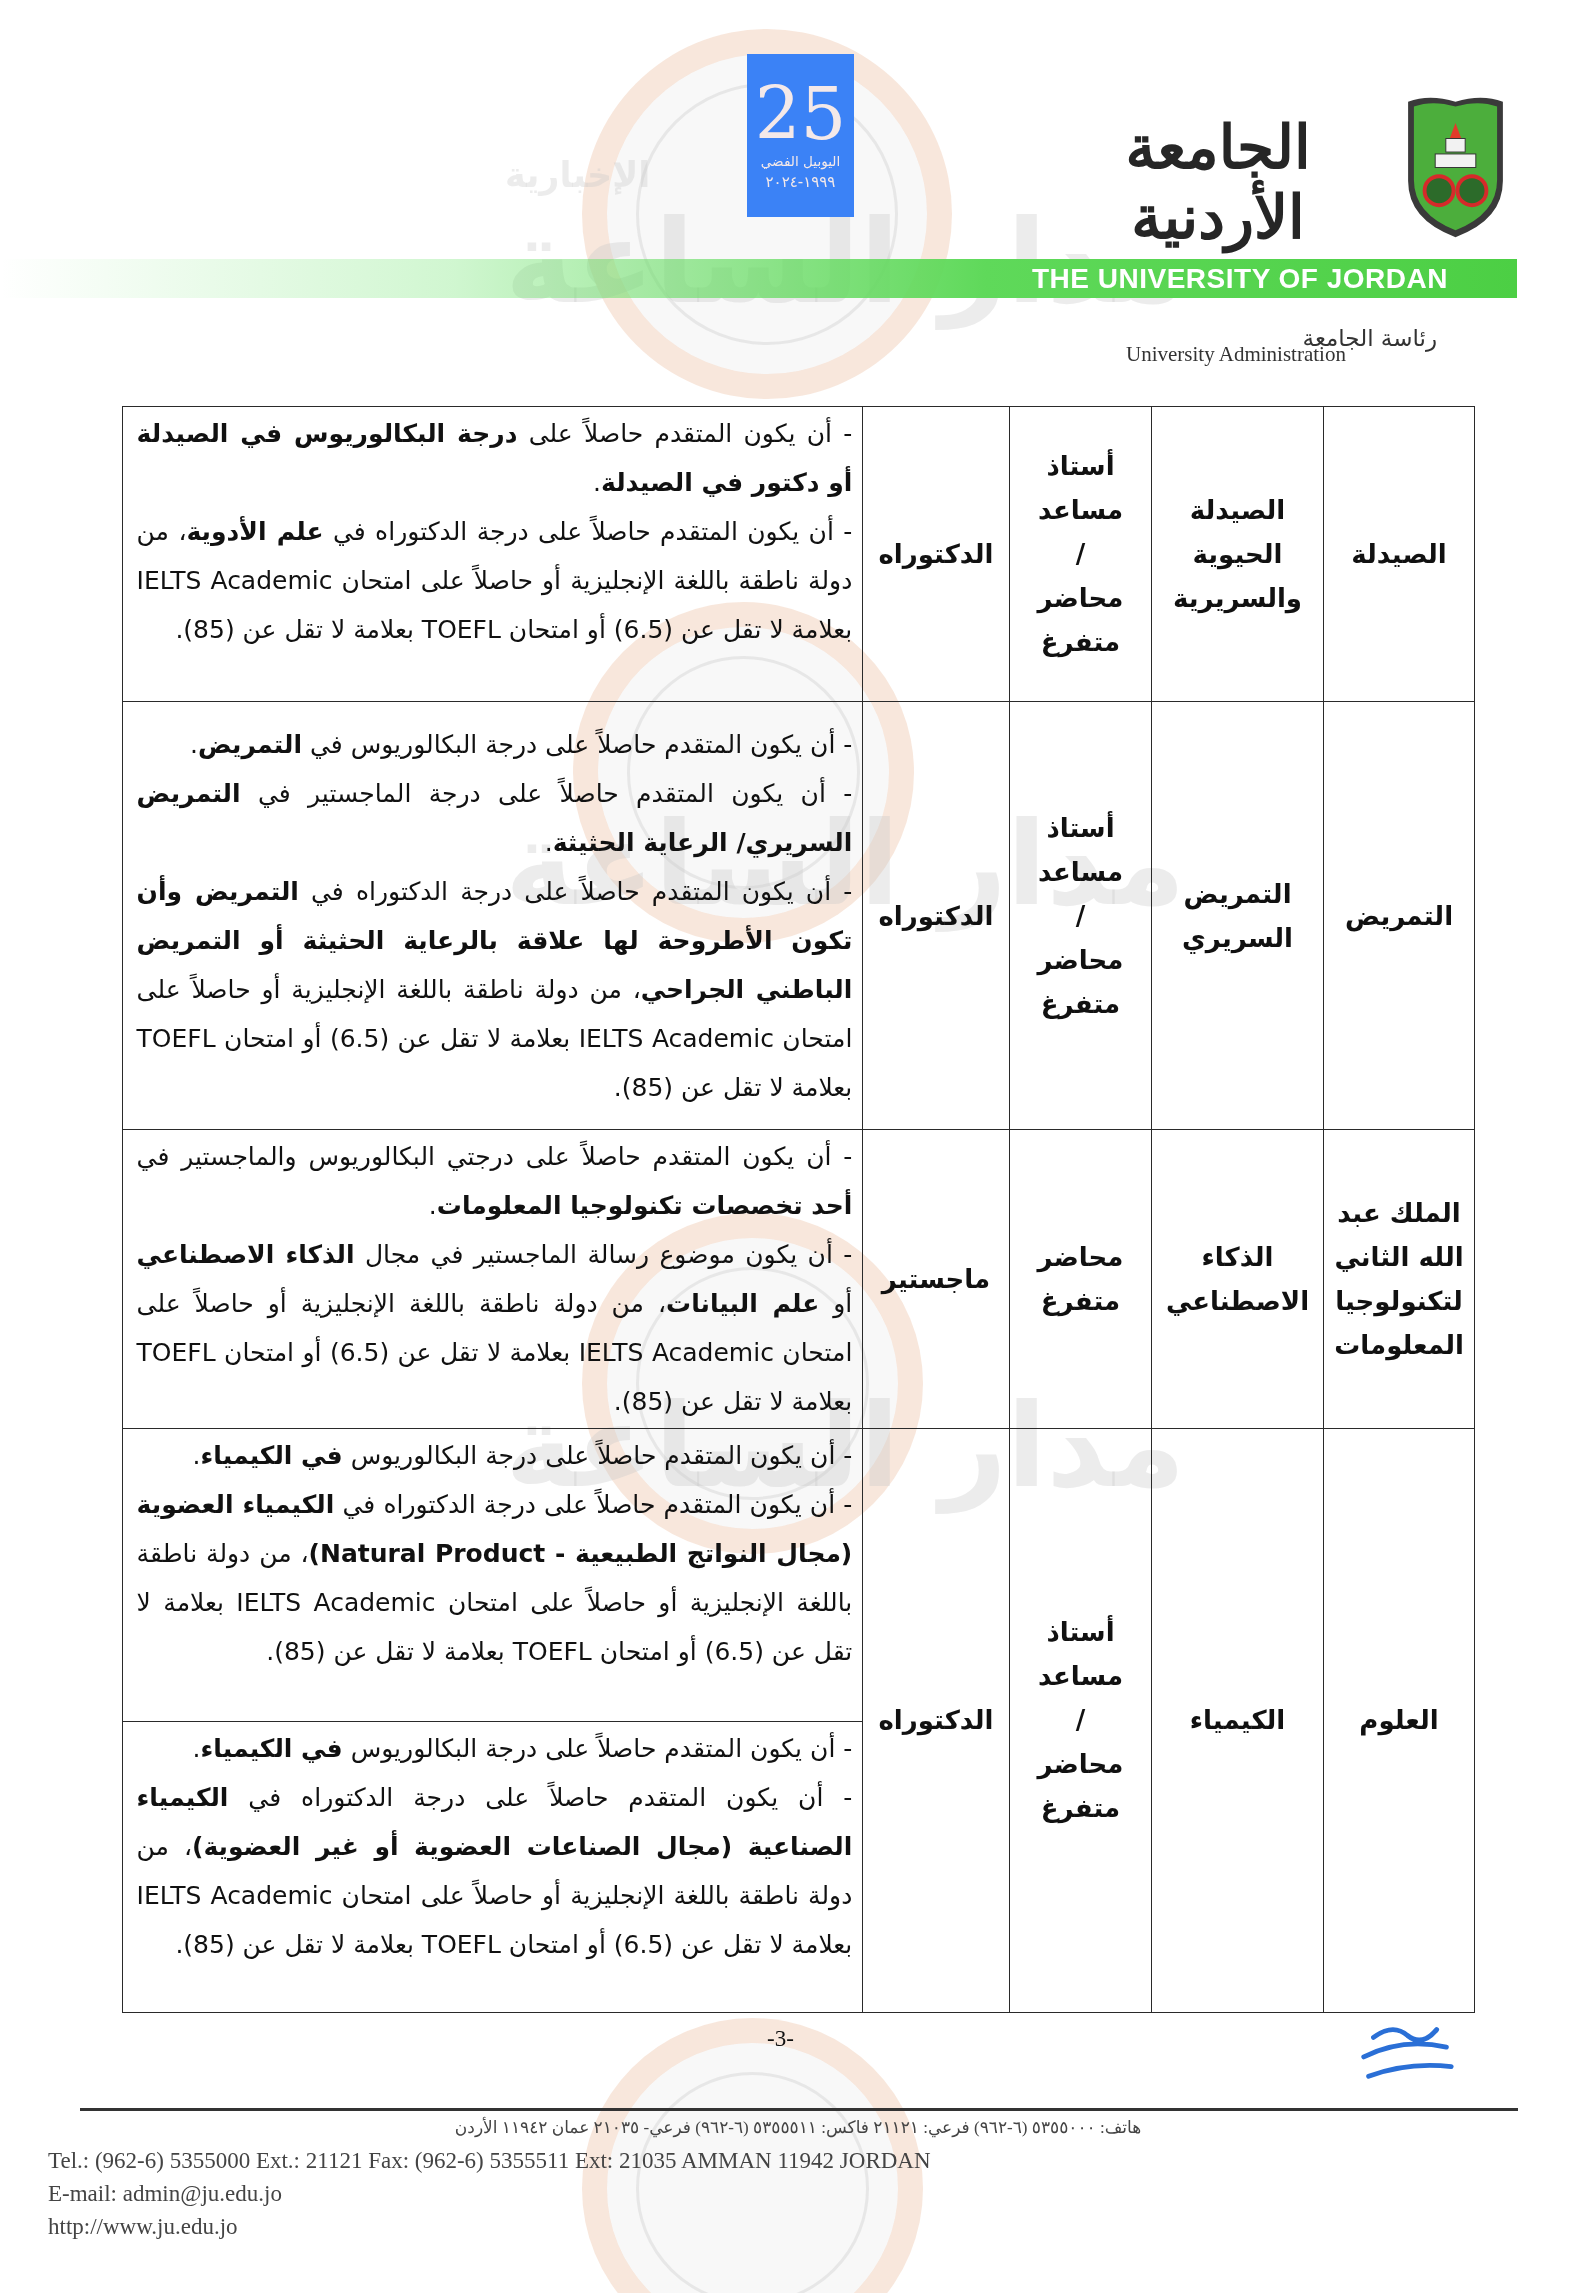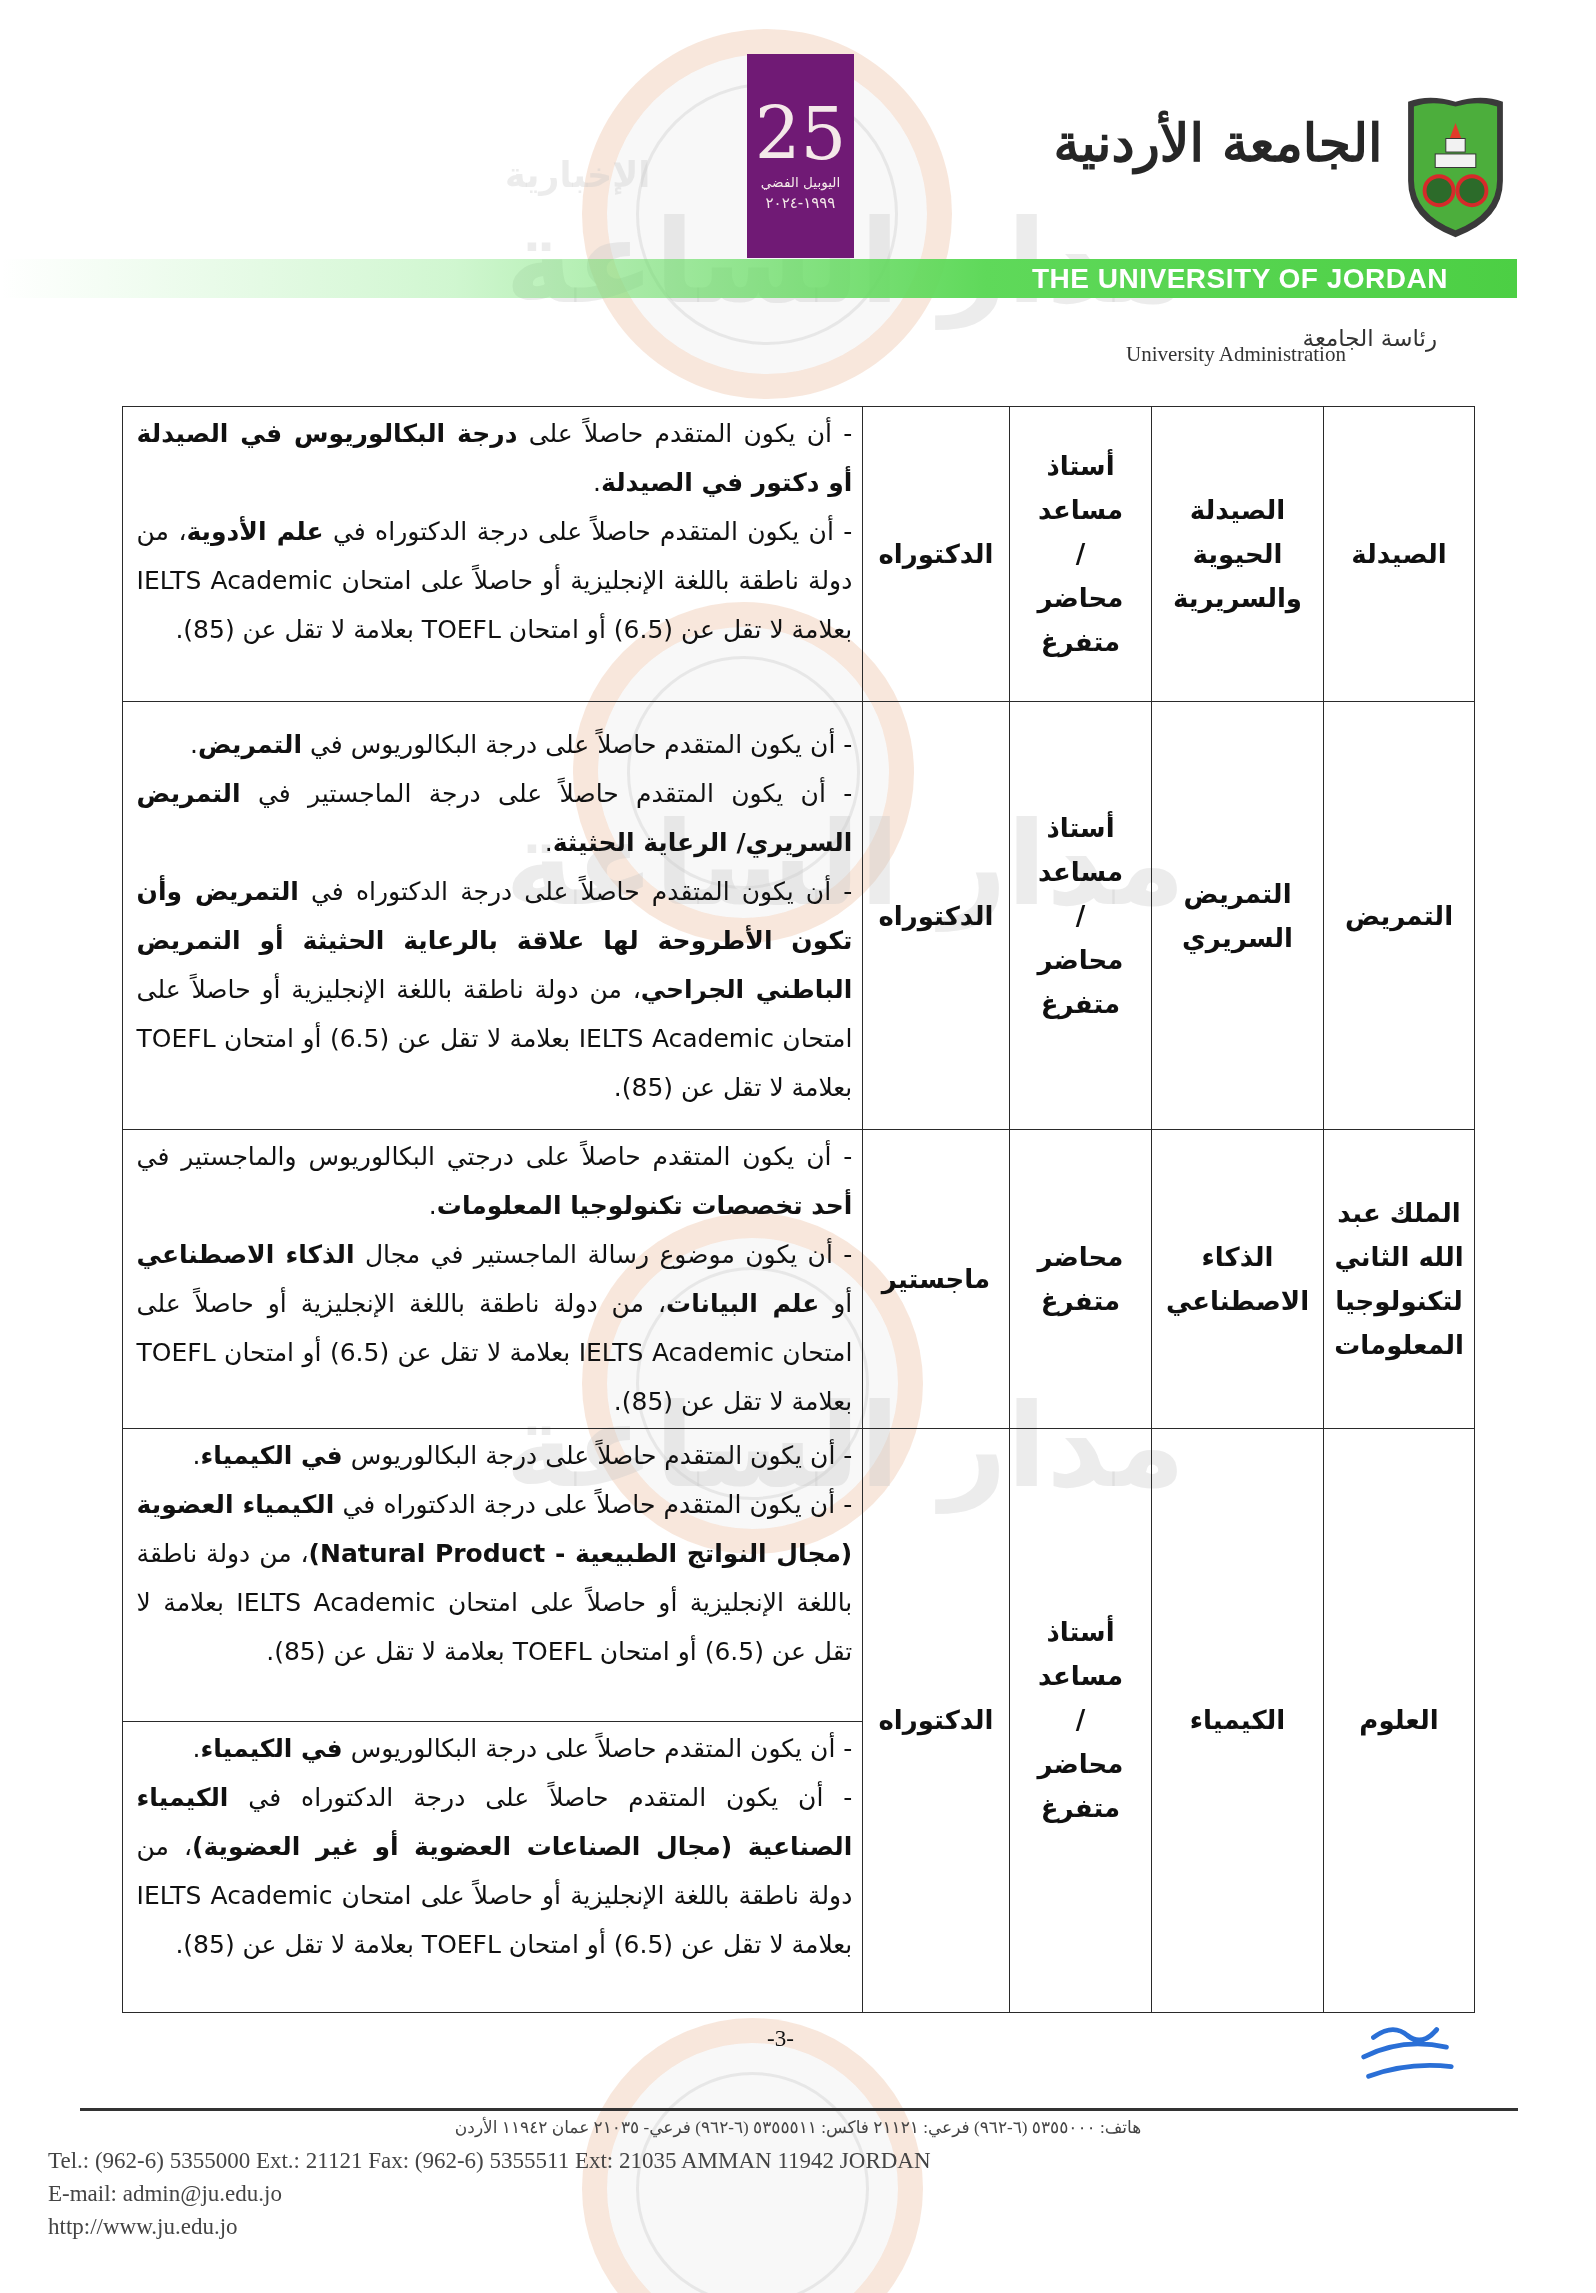--- a/index.html
+++ b/index.html
@@ -10,27 +10,27 @@
   
   .wm-clock { position: absolute; border-radius: 50%; border: 25px solid rgba(245,170,120,0.22);
     background: rgba(235,235,235,0.35); pointer-events: none; }
   .wm-clock::after { content: ""; position: absolute; inset: 29px; border-radius: 50%;
     border: 3.9px solid rgba(200,200,200,0.35); }
   .wm-text { position: absolute; color: rgba(200,200,200,0.35); font-weight: bold;
     font-family: "DejaVu Sans", sans-serif; pointer-events: none; direction: rtl; }
 
   
   .header { position: absolute; left: 0; top: 0; width: 1596px; height: 388px; }
-  .jubilee { position: absolute; left: 747px; top: 54px; width: 107px; height: 204px;
-    background: #701a75; display: flex; flex-direction: column; align-items: center; justify-content: center; color: #f4e9e9; }
+  .jubilee { position: absolute; left: 747px; top: 54px; width: 107px; height: 163px;
+    background: #3b82f6; display: flex; flex-direction: column; align-items: center; justify-content: center; color: #f4e9e9; }
   .jubilee .num { font-family: "DejaVu Serif", serif; font-size: 72px; line-height: 68px; }
   .jubilee .sub { font-size: 13.6px; margin-top: 5.8px; direction: rtl; }
   .jubilee .years { font-size: 15px; margin-top: 3.9px; letter-spacing: 1px; }
   .arabic-name { position: absolute; left: 1048px; top: 112px; width: 340px; text-align: center;
-    font-family: "DejaVu Serif", serif; font-size: 52px; font-weight: bold; color: #262626; direction: rtl; }
+    font-family: "DejaVu Serif", serif; font-size: 60px; font-weight: bold; color: #262626; direction: rtl; }
   .crest { position: absolute; left: 1400px; top: 94px; width: 111px; height: 147px; }
   .green-bar { position: absolute; left: 0; top: 259px; width: 1517px; height: 39px;
     background: linear-gradient(to right, rgba(120,230,120,0) 0%, rgba(120,230,120,0.35) 30%, #5fd95a 65%, #4ccf44 100%); }
   .uni-en { position: absolute; left: 1032px; top: 259px; height: 39px; line-height: 39px;
     font-family: "Liberation Sans", sans-serif; font-weight: bold; font-size: 28px; color: #ffffff; letter-spacing: 0.5px; }
   .admin-ar { position: absolute; left: 1126px; top: 325px; width: 311px; text-align: right;
     font-size: 23px; color: #333; direction: rtl; }
   .admin-en { position: absolute; left: 1126px; top: 342px; width: 311px; 
     font-family: "Liberation Serif", serif; font-size: 21px; font-weight: normal; color: #333; }
 

